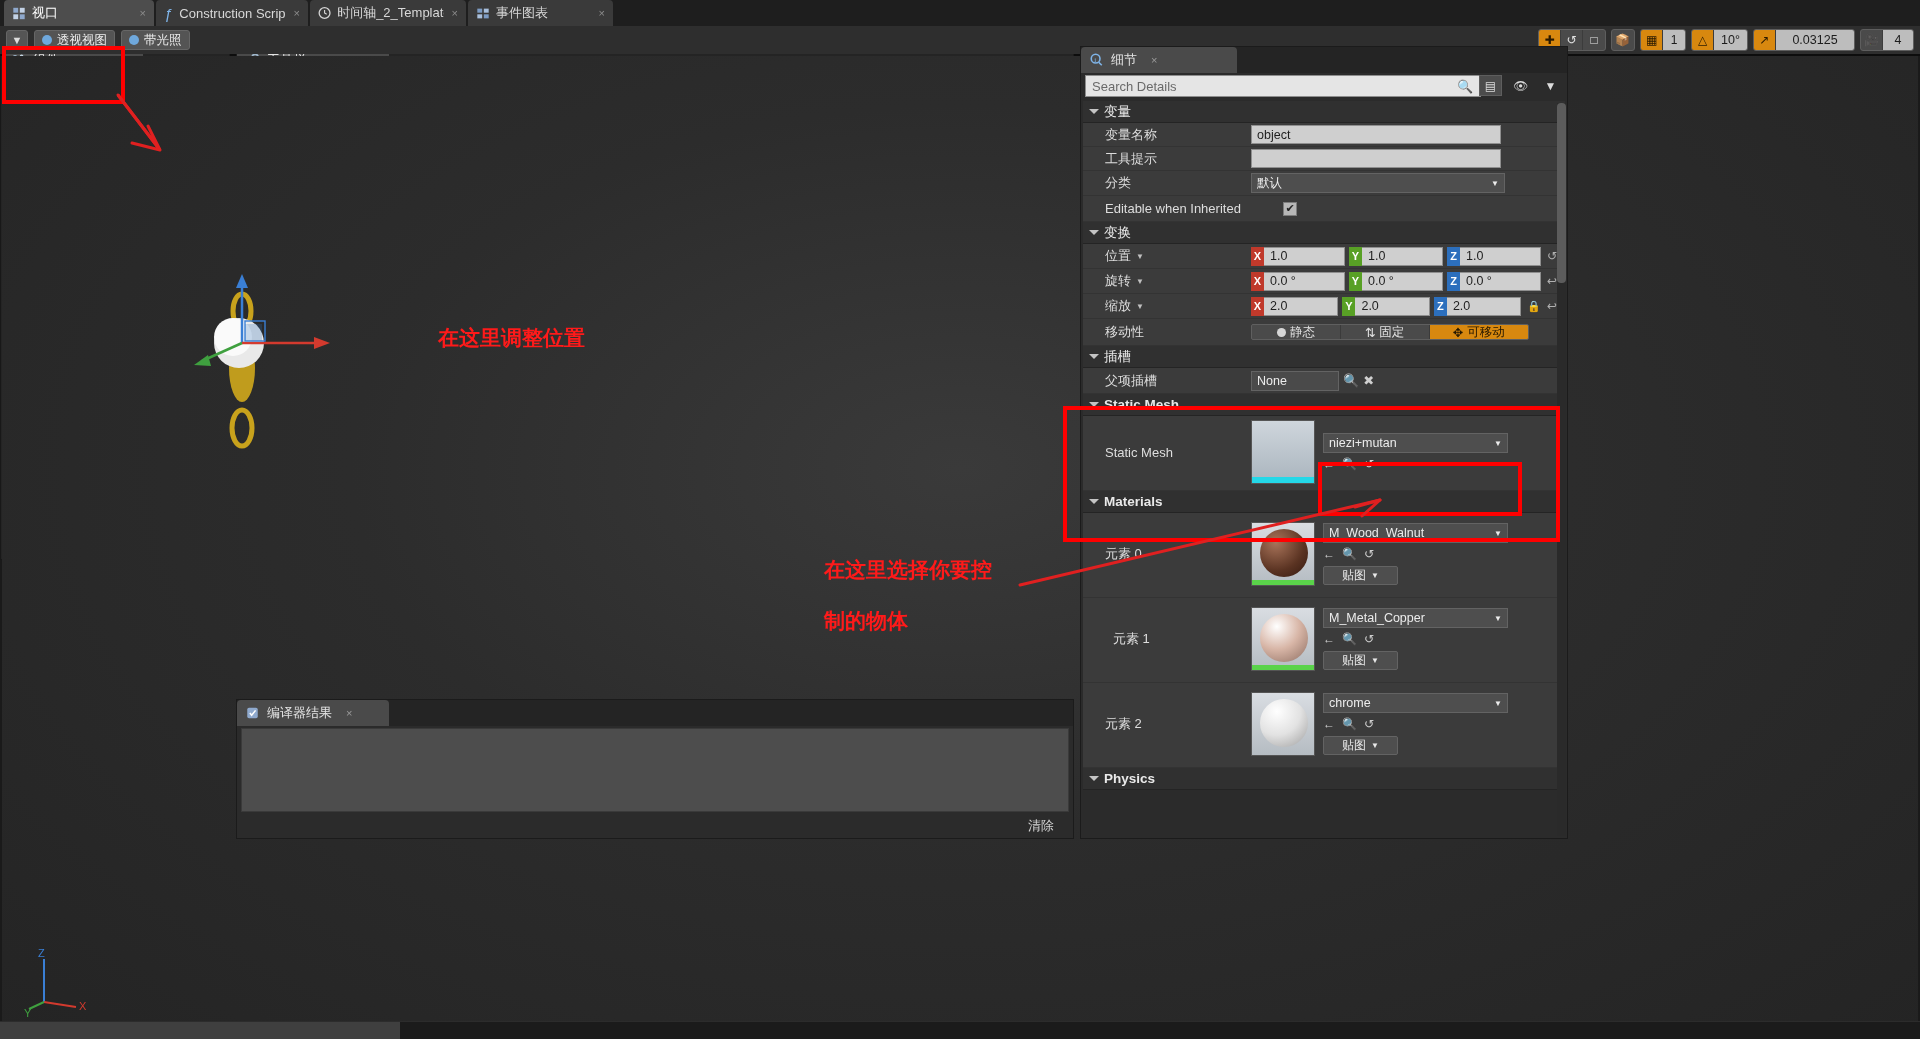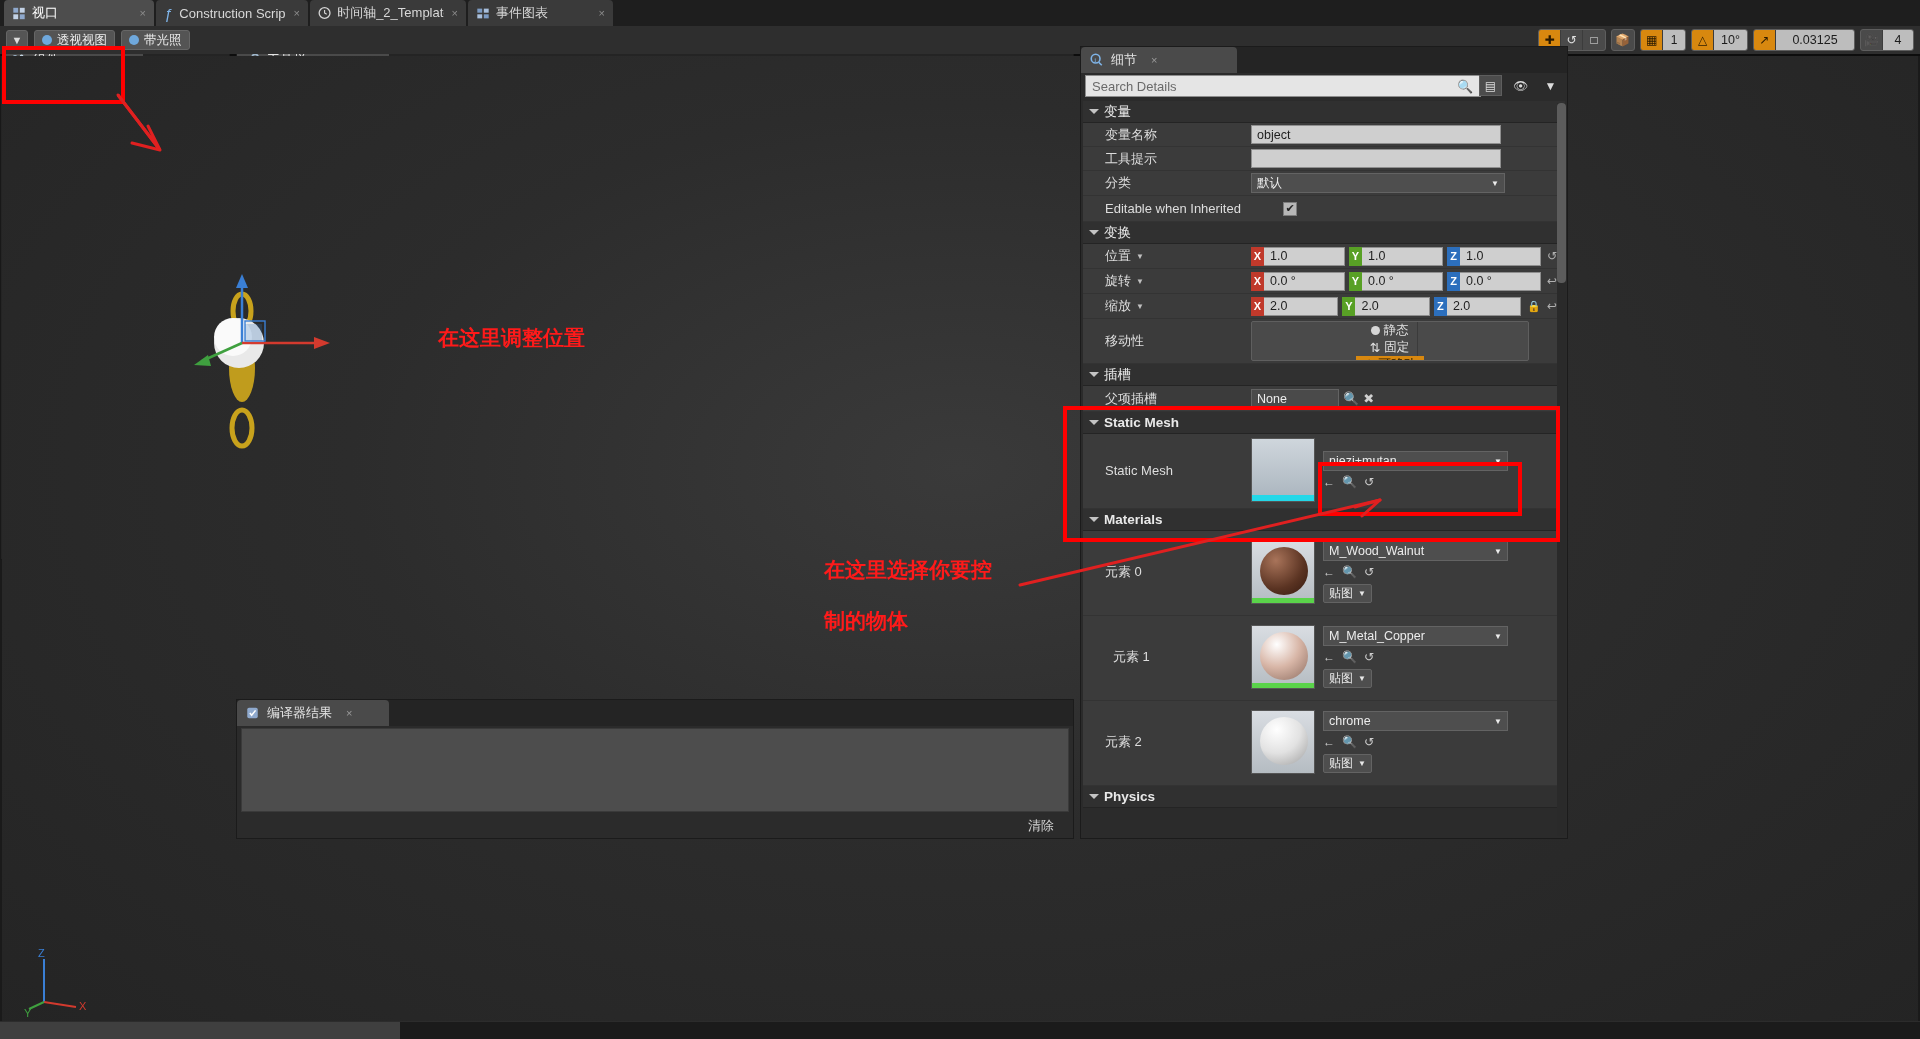--- a/index.html
+++ b/index.html
@@ -162,31 +162,31 @@
   .chk { width:14px; height:14px; background:#b7b7b7; border:1px solid #7d7d7d;
      display:flex; align-items:center; justify-content:center; color:#242424; font-size:11px; }
   .axis { display:flex; align-items:center; flex:1; }
   .axis .ax { width:13px; height:19px; display:flex; align-items:center; justify-content:center;
      color:#fff; font-size:11px; font-weight:bold; }
   .axis .ax.x { background:#c0392b; } .axis .ax.y { background:#58a025; }
   .axis .ax.z { background:#2c6fbd; }
   .axis .av { flex:1; height:19px; background:#cfcfcf; border:1px solid #8f8f8f; border-left:none;
      color:#1f1f1f; font-size:12.5px; display:flex; align-items:center; padding-left:6px; }
   .revert { width:14px; color:#b0b0b0; font-size:12px; text-align:center; }
-  .mobility { display:flex; align-items:center; height:40px; border:1px solid #5f5f5f;
-     background:#4a4a4a; border-radius:2px; overflow:hidden;flex-direction:column; }
+  .mobility { display:flex; align-items:center; height:16px; border:1px solid #5f5f5f;
+     background:#4a4a4a; border-radius:2px; overflow:hidden; }
   .mobility .mb { display:flex; align-items:center; gap:4px; padding:0 8px; height:22px;
      font-size:12.5px; color:#e2e2e2; border-right:1px solid #3b3b3b; }
   .mobility .mb.on { background:#d8880f; color:#241700; }
   .thumb { width:64px; height:64px; border:1px solid #555; flex:none; }
   .assetrow { display:flex; align-items:flex-start; background:#3b3b3b; border-bottom:1px solid #333;
      padding:4px 6px 6px 0; }
   .assetctrls { display:flex; align-items:center; gap:7px; margin-top:4px; color:#cfcfcf;
      font-size:12px; }
-  .texbtn { display:inline-flex; align-items:center; height:19px; padding:0 5px; background:#4e4e4e;
+  .texbtn { display:inline-flex; align-items:center; height:19px; padding:0 18px; background:#4e4e4e;
      border:1px solid #636363; color:#e8e8e8; font-size:12px; border-radius:2px; margin-top:5px; }
 
   
   .anno-box { position:absolute; border:4px solid #ff0000; pointer-events:none; }
   .anno-text { position:absolute; color:#ff1a1a; font-size:21px; font-weight:bold;
      font-family:"DejaVu Sans",sans-serif; white-space:nowrap; }
   .anno-svg { position:absolute; left:0; top:0; width:1920px; height:1039px; pointer-events:none; }
 
   
   .taskbar { position:absolute; left:0; bottom:0; width:1920px; height:18px; background:#1b1b1b;

